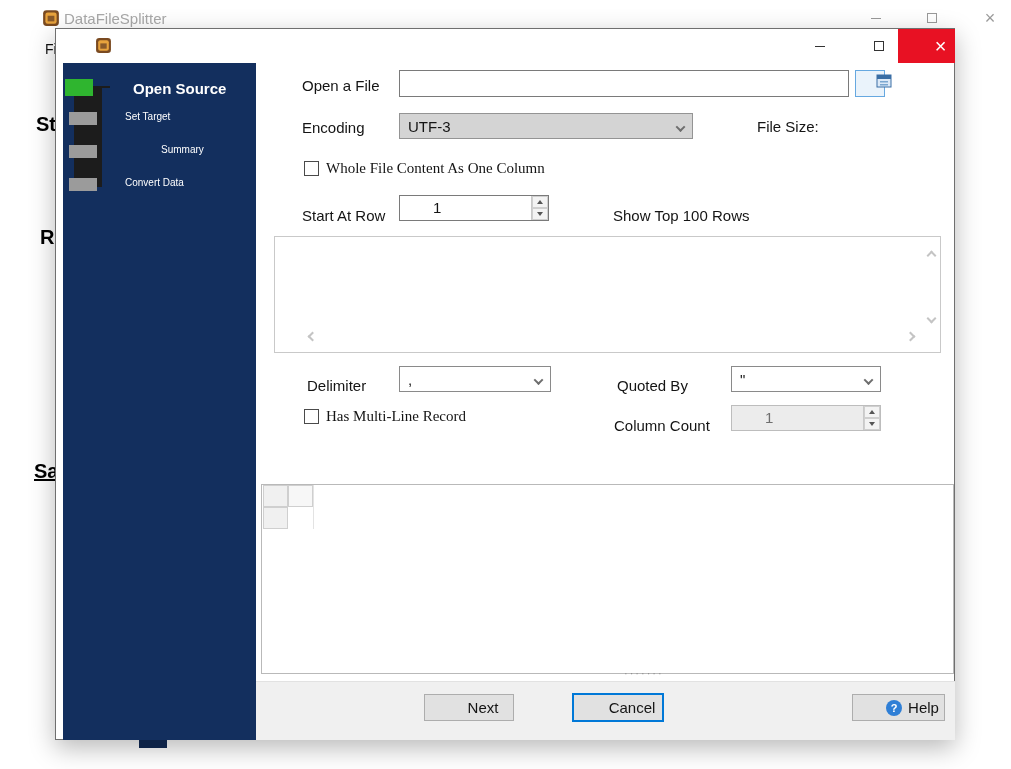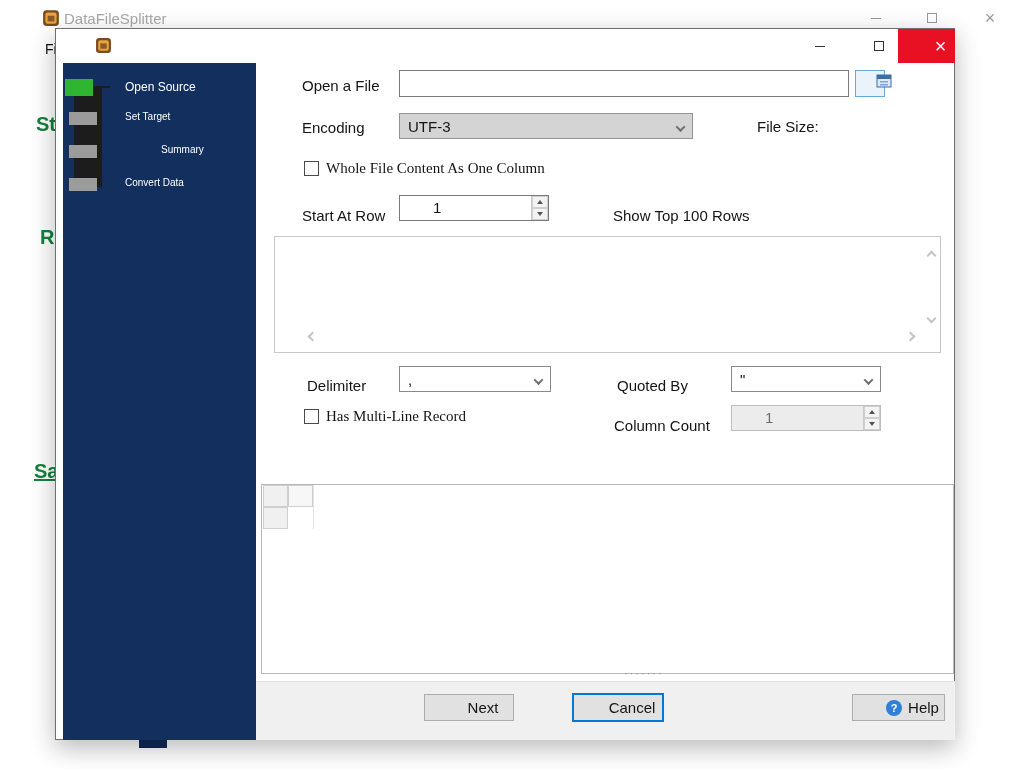--- a/index.html
+++ b/index.html
@@ -10,40 +10,40 @@
 
   
   .main-titlebar { left:0; top:0; width:1011px; height:36px; background:#ffffff; }
   .main-title { left:36px; top:10px; font-size:15px; color:#a8a8a8; }
   .wbtn { width:46px; height:36px; display:flex; align-items:center; justify-content:center; color:#9a9a9a; }
   .wbtn .dash { width:10px; height:1px; background:#9a9a9a; }
   .wbtn .sq { width:10px; height:10px; border:1px solid #9a9a9a; }
   .wbtn .x { font-size:18px; line-height:1; color:#9a9a9a; }
   .main-menu { left:0; top:36px; width:1011px; height:26px; background:#ffffff; }
   .menu-item { font-size:14px; color:#111; top:5px; }
-  .bg-fragment { font-size:20px; font-weight:600; color:#15803d; }
+  .bg-fragment { font-size:20px; font-weight:600; color:#000000; }
 
   
   .dialog { left:55px; top:28px; width:900px; height:712px; background:#ffffff;
             border:1px solid #6f6f6f; box-shadow:0 8px 24px rgba(0,0,0,.28); }
   .dlg-titlebar { left:0; top:0; width:100%; height:34px; background:#ffffff; }
   .dlg-btn { width:46px; height:34px; display:flex; align-items:center; justify-content:center; }
   .dlg-btn .dash { width:10px; height:1px; background:#333; }
   .dlg-btn .sq { width:10px; height:10px; border:1px solid #333; }
   .close-btn { background:#e81123; width:57px; }
   .close-btn .x { color:#ffffff; font-size:20px; line-height:1; }
 
   
   .sidebar { left:7px; top:34px; width:193px; height:677px; background:#132f5e; }
   .step-line { left:11px; top:24px; width:2px; height:100px; background:#1c1c1c; }
   .step-dash { left:19px; top:23px; width:13px; height:2px; background:#1c1c1c; }
   .step-sq-active { left:2px; top:16px; width:17px; height:17px; background:#2fb52f; }
   .step-sq { width:13px; height:13px; background:#9b9b9b; }
   .step-label { color:#ffffff; font-size:10px; }
-  .step-label.active { font-weight:normal; font-size:12px; }
+  .step-label.active { font-weight:bold; font-size:15px;margin-left:8px; }
   .sidebar-notch { left:83px; top:711px; width:22px; height:8px; background:#0e2347; }
 
   
   .lbl { font-size:15px; color:#141414; }
   .file-input { left:343px; top:41px; width:450px; height:27px; border:1px solid #7a7a7a;
                 font:15px "Liberation Sans", sans-serif; padding:0 5px; outline:none; }
   .browse-btn { left:799px; top:41px; width:26px; height:27px; border:1px solid #66a8e0;
                 background:#eaf3fb; display:flex; align-items:center; justify-content:center; }
   .combo { height:26px; border:1px solid #8a8a8a; background:#ffffff; display:flex;
            align-items:center; padding:0 8px; font-size:15px; color:#141414; }

